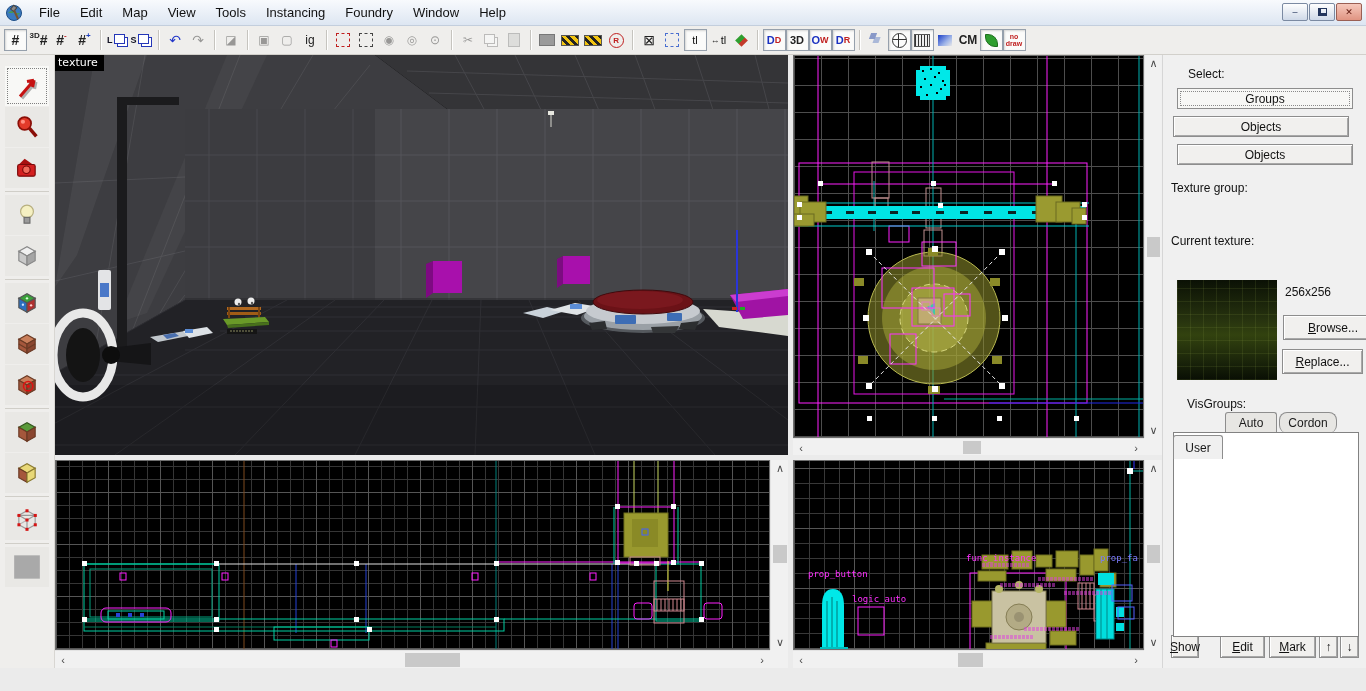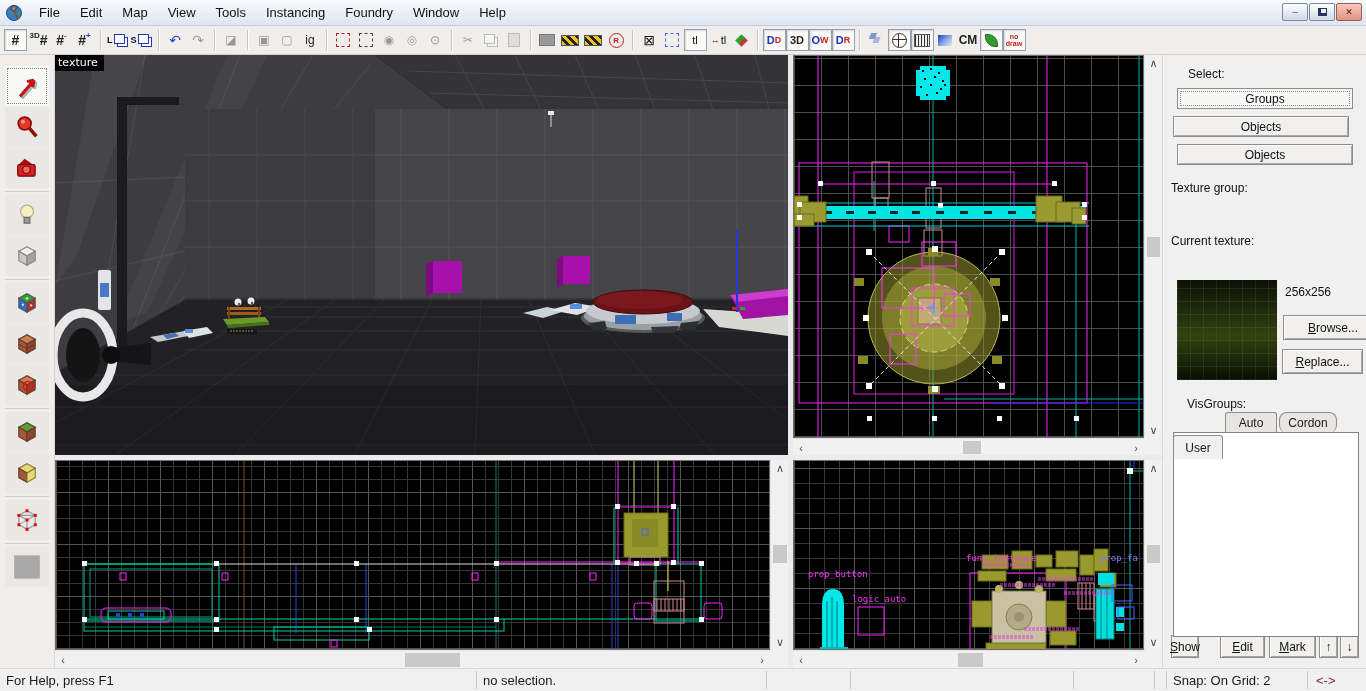--- a/index.html
+++ b/index.html
@@ -976,31 +976,14 @@
         <span class="ulf">Mark</span>
       </div>
     <div class="rbtn" style="left:156px;top:580px;width:19px;height:23px;font-weight:bold;">
         <span>↑</span>
       </div>
     <div class="rbtn" style="left:177px;top:580px;width:19px;height:23px;font-weight:bold;">
         <span>↓</span>
       </div>
   </div>
 
-  <div class="statusbar">
-    <div class="spane first" style="left:0;width:477px;">
-        <span>For Help, press F1</span>
-      </div>
-    <div class="spane" style="left:477px;width:290px;">
-        <span>no selection.</span>
-      </div>
-    <div class="spane" style="left:767px;width:84px;"></div>
-    <div class="spane" style="left:851px;width:223px;"></div>
-    <div class="spane" style="left:1074px;width:81px;"></div>
-    <div class="spane" style="left:1166px;width:142px;border-left:1px solid #c9c9c9;">
-        <span>Snap: On Grid: 2</span>
-      </div>
-    <div class="spane" style="left:1310px;width:56px;border-right:none;">
-        <span class="coordtxt">&lt;-&gt;</span>
-      </div>
-  </div>
 
 </div>
 
 </body></html>

